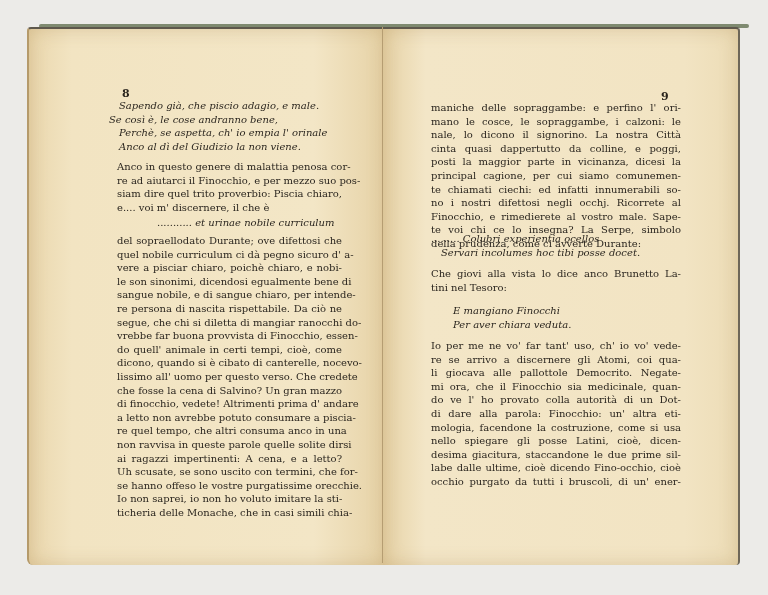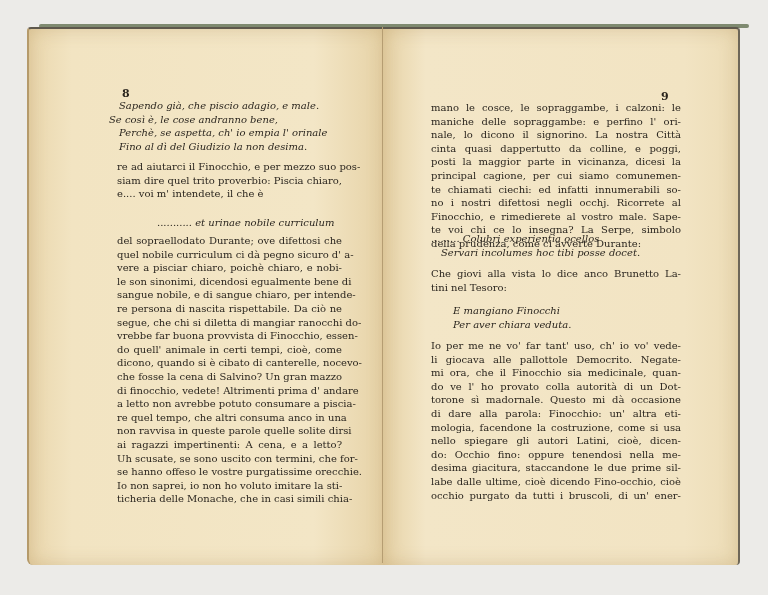--- a/index.html
+++ b/index.html
@@ -57,65 +57,67 @@
 <div class="book">
   <div class="cover-edge"></div>
 
   <div class="page left">
     <div class="folio" style="left:93px; top:58px;">8</div>
 
     <div class="text" style="left:80px; top:70px; width:240px;">
       <span class="verse" style="padding-left:10px">Sapendo già, che piscio adagio, e male.</span>
       <span class="verse">Se così è, le cose andranno bene,</span>
       <span class="verse" style="padding-left:10px">Perchè, se aspetta, ch' io empia l' orinale</span>
-      <span class="verse" style="padding-left:10px">Fino al dì del Giudizio la non desima.</span>
+      <span class="verse" style="padding-left:10px">Anco al dì del Giudizio la non viene.</span>
     </div>
 
     <div class="text" style="left:88px; top:131px; width:225px;">
+      <span class="line just">Anco in questo genere di malattia penosa cor-</span>
       <span class="line just">re ad aiutarci il Finocchio, e per mezzo suo pos-</span>
       <span class="line just">siam dire quel trito proverbio: Piscia chiaro,</span>
-      <span class="line">e.... voi m' intendete, il che è</span>
+      <span class="line">e.... voi m' discernere, il che è</span>
     </div>
 
     <div class="text ital" style="left:100px; top:187px; width:220px;">
       <span class="line">........... et urinae nobile curriculum</span>
     </div>
 
     <div class="text" style="left:88px; top:205px; width:225px;">
       <span class="line just">del sopraellodato Durante; ove difettosi che</span>
       <span class="line just">quel nobile curriculum ci dà pegno sicuro d' a-</span>
       <span class="line just">vere a pisciar chiaro, poichè chiaro, e nobi-</span>
       <span class="line just">le son sinonimi, dicendosi egualmente bene di</span>
       <span class="line just">sangue nobile, e di sangue chiaro, per intende-</span>
       <span class="line just">re persona di nascita rispettabile. Da ciò ne</span>
       <span class="line just">segue, che chi si diletta di mangiar ranocchi do-</span>
       <span class="line just">vrebbe far buona provvista di Finocchio, essen-</span>
       <span class="line just">do quell' animale in certi tempi, cioè, come</span>
       <span class="line just">dicono, quando si è cibato di canterelle, nocevo-</span>
+      <span class="line just">lissimo all' uomo per questo verso. Che credete</span>
       <span class="line just">che fosse la cena di Salvino? Un gran mazzo</span>
       <span class="line just">di finocchio, vedete! Altrimenti prima d' andare</span>
       <span class="line just">a letto non avrebbe potuto consumare a piscia-</span>
       <span class="line just">re quel tempo, che altri consuma anco in una</span>
       <span class="line just">non ravvisa in queste parole quelle solite dirsi</span>
       <span class="line just">ai ragazzi impertinenti: A cena, e a letto?</span>
       <span class="line just">Uh scusate, se sono uscito con termini, che for-</span>
       <span class="line just">se hanno offeso le vostre purgatissime orecchie.</span>
       <span class="line just">Io non saprei, io non ho voluto imitare la sti-</span>
       <span class="line just">ticheria delle Monache, che in casi simili chia-</span>
     </div>
   </div>
 
   <div class="gutter"></div>
 
   <div class="page right">
     <div class="folio" style="left:278px; top:61px;">9</div>
 
     <div class="text" style="left:48px; top:72px; width:250px;">
+      <span class="line just">maniche delle sopraggambe: e perfino l' ori-</span>
       <span class="line just">mano le cosce, le sopraggambe, i calzoni: le</span>
-      <span class="line just">maniche delle sopraggambe: e perfino l' ori-</span>
       <span class="line just">nale, lo dicono il signorino. La nostra Città</span>
       <span class="line just">cinta quasi dappertutto da colline, e poggi,</span>
       <span class="line just">posti la maggior parte in vicinanza, dicesi la</span>
       <span class="line just">principal cagione, per cui siamo comunemen-</span>
       <span class="line just">te chiamati ciechi: ed infatti innumerabili so-</span>
       <span class="line just">no i nostri difettosi negli occhj. Ricorrete al</span>
       <span class="line just">Finocchio, e rimedierete al vostro male. Sape-</span>
       <span class="line just">te voi chi ce lo insegna? La Serpe, simbolo</span>
       <span class="line">della prudenza, come ci avverte Durante:</span>
     </div>
@@ -130,26 +132,25 @@
       <span class="line">tini nel Tesoro:</span>
     </div>
 
     <div class="text" style="left:70px; top:275px; width:220px;">
       <span class="verse">E mangiano Finocchi</span>
       <span class="verse">Per aver chiara veduta.</span>
     </div>
 
     <div class="text" style="left:48px; top:310px; width:250px;">
       <span class="line just">Io per me ne vo' far tant' uso, ch' io vo' vede-</span>
+      <span class="line just">re se arrivo a discernere gli Atomi, coi qua-</span>
       <span class="line just">li giocava alle pallottole Democrito. Negate-</span>
       <span class="line just">mi ora, che il Finocchio sia medicinale, quan-</span>
       <span class="line just">do ve l' ho provato colla autorità di un Dot-</span>
-      <span class="line just">torone sì madornale. Questo mi dà occasione</span>
       <span class="line just">di dare alla parola: Finocchio: un' altra eti-</span>
       <span class="line just">mologia, facendone la costruzione, come si usa</span>
-      <span class="line just">nello spiegare gli autori Latini, cioè, dicen-</span>
-      <span class="line just">do: Occhio fino: oppure tenendosi nella me-</span>
+      <span class="line just">nello spiegare gli posse Latini, cioè, dicen-</span>
       <span class="line just">desima giacitura, staccandone le due prime sil-</span>
       <span class="line just">labe dalle ultime, cioè dicendo Fino-occhio, cioè</span>
       <span class="line just">occhio purgato da tutti i bruscoli, di un' ener-</span>
     </div>
   </div>
 </div>
 
 </body></html>

